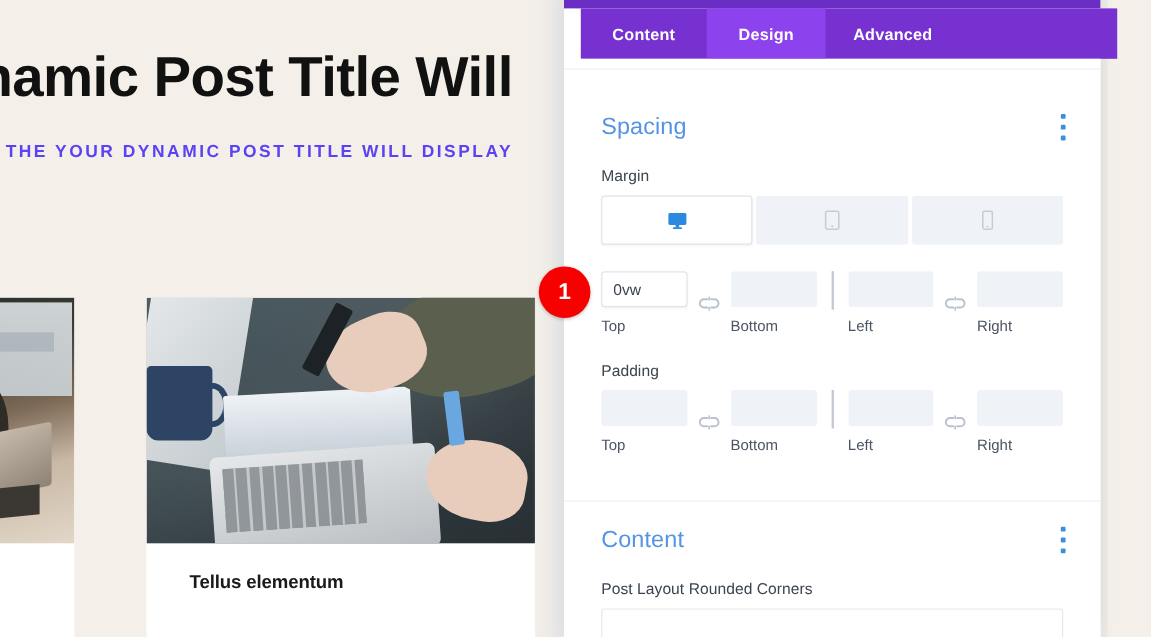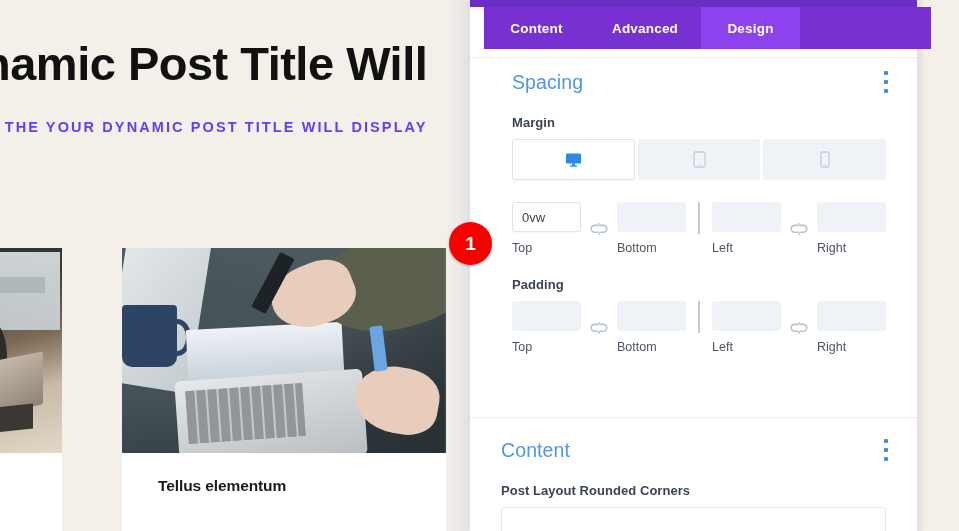--- a/index.html
+++ b/index.html
@@ -203,21 +203,21 @@
     background: #ffffff;
     overflow: hidden;
   }
   .body-topline {
     position: absolute; left: 0; top: 8px; width: 447px; height: 1px;
     background: #eceef0;
   }
 
   
   .section { position: absolute; left: 0; width: 447px; }
-  .section-spacing { top: 0; height: 320px; padding-left: 11px; }
+  .section-spacing { top: 24px; height: 320px; }
   .section-border  { top: 368px; height: 120px; }
 
   .section-head {
     position: relative;
     height: 66px;
     display: flex; align-items: center;
   }
   .section-title {
     margin-left: 31px;
     font-size: 19.5px;
@@ -239,21 +239,21 @@
   }
 
   .section-divider {
     position: absolute; left: 0; top: 368px;
     width: 447px; height: 1px; background: #eceef0;
   }
 
   
   .fgroup { padding: 0 31px; }
   .flabel {
-    font-size: 13px; font-weight: bold; color: #3c4450;
+    font-size: 13px; font-weight: normal; color: #3c4450;
     margin-bottom: 9px;
     letter-spacing: .05px;
   }
 
   
   .devrow {
     display: flex; gap: 3px;
     margin-bottom: 22px;
   }
   .devbtn {
@@ -392,22 +392,22 @@
 
   <div class="panel-rail"></div>
   <div class="panel-rail-r"></div>
 
   <div class="panel">
 
     <div class="panel-topstrip"></div>
 
     <div class="tabbar">
       <div class="tab tab-content">Content</div>
+      <div class="tab tab-design">Design</div>
       <div class="tab tab-advanced">Advanced</div>
-      <div class="tab tab-design">Design</div>
     </div>
 
     <div class="panel-body">
       <div class="body-topline"></div>
 
       <div class="section section-spacing">
 
         <div class="section-head">
           <div class="section-title">Spacing</div>
           <div class="kebab">

